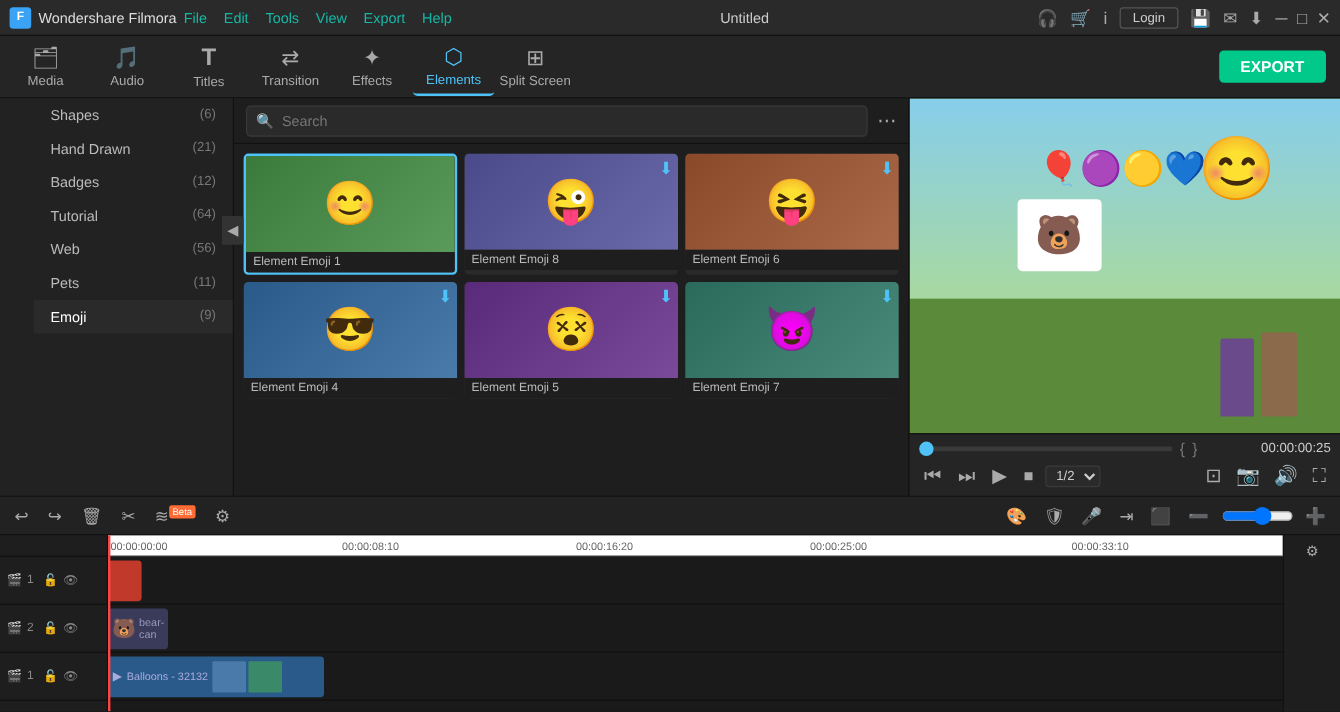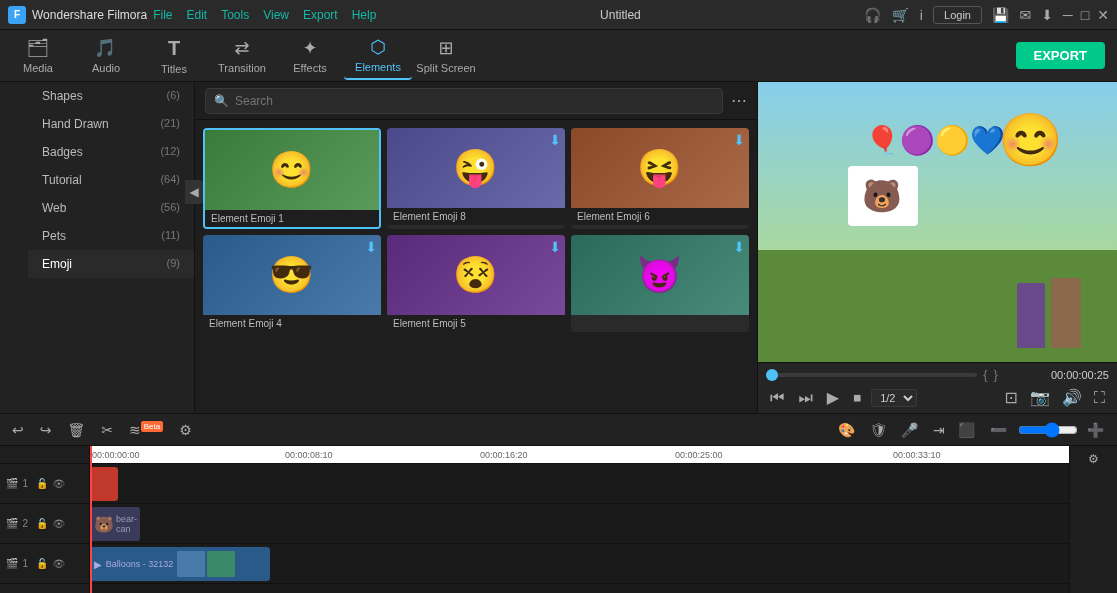--- a/index.html
+++ b/index.html
@@ -257,20 +257,21 @@
           <span class="download-badge">⬇</span>
         </div>
         <div class="grid-item-label">Element Emoji 5</div>
       </div>
 
       <div class="grid-item">
         <div class="grid-item-thumb thumb-bg-6">
           <span class="emoji-thumb">😈</span>
           <span class="download-badge">⬇</span>
         </div>
+        <div class="grid-item-label">Element Emoji 7</div>
       </div>
     </div>
   </div>
 
   <div id="preview-panel">
     <div id="preview-video">
       <div class="preview-scene">
         <div class="scene-sky"></div>
         <div class="scene-ground"></div>
         <div class="balloon-group">🎈🟣🟡💙⭐</div>

